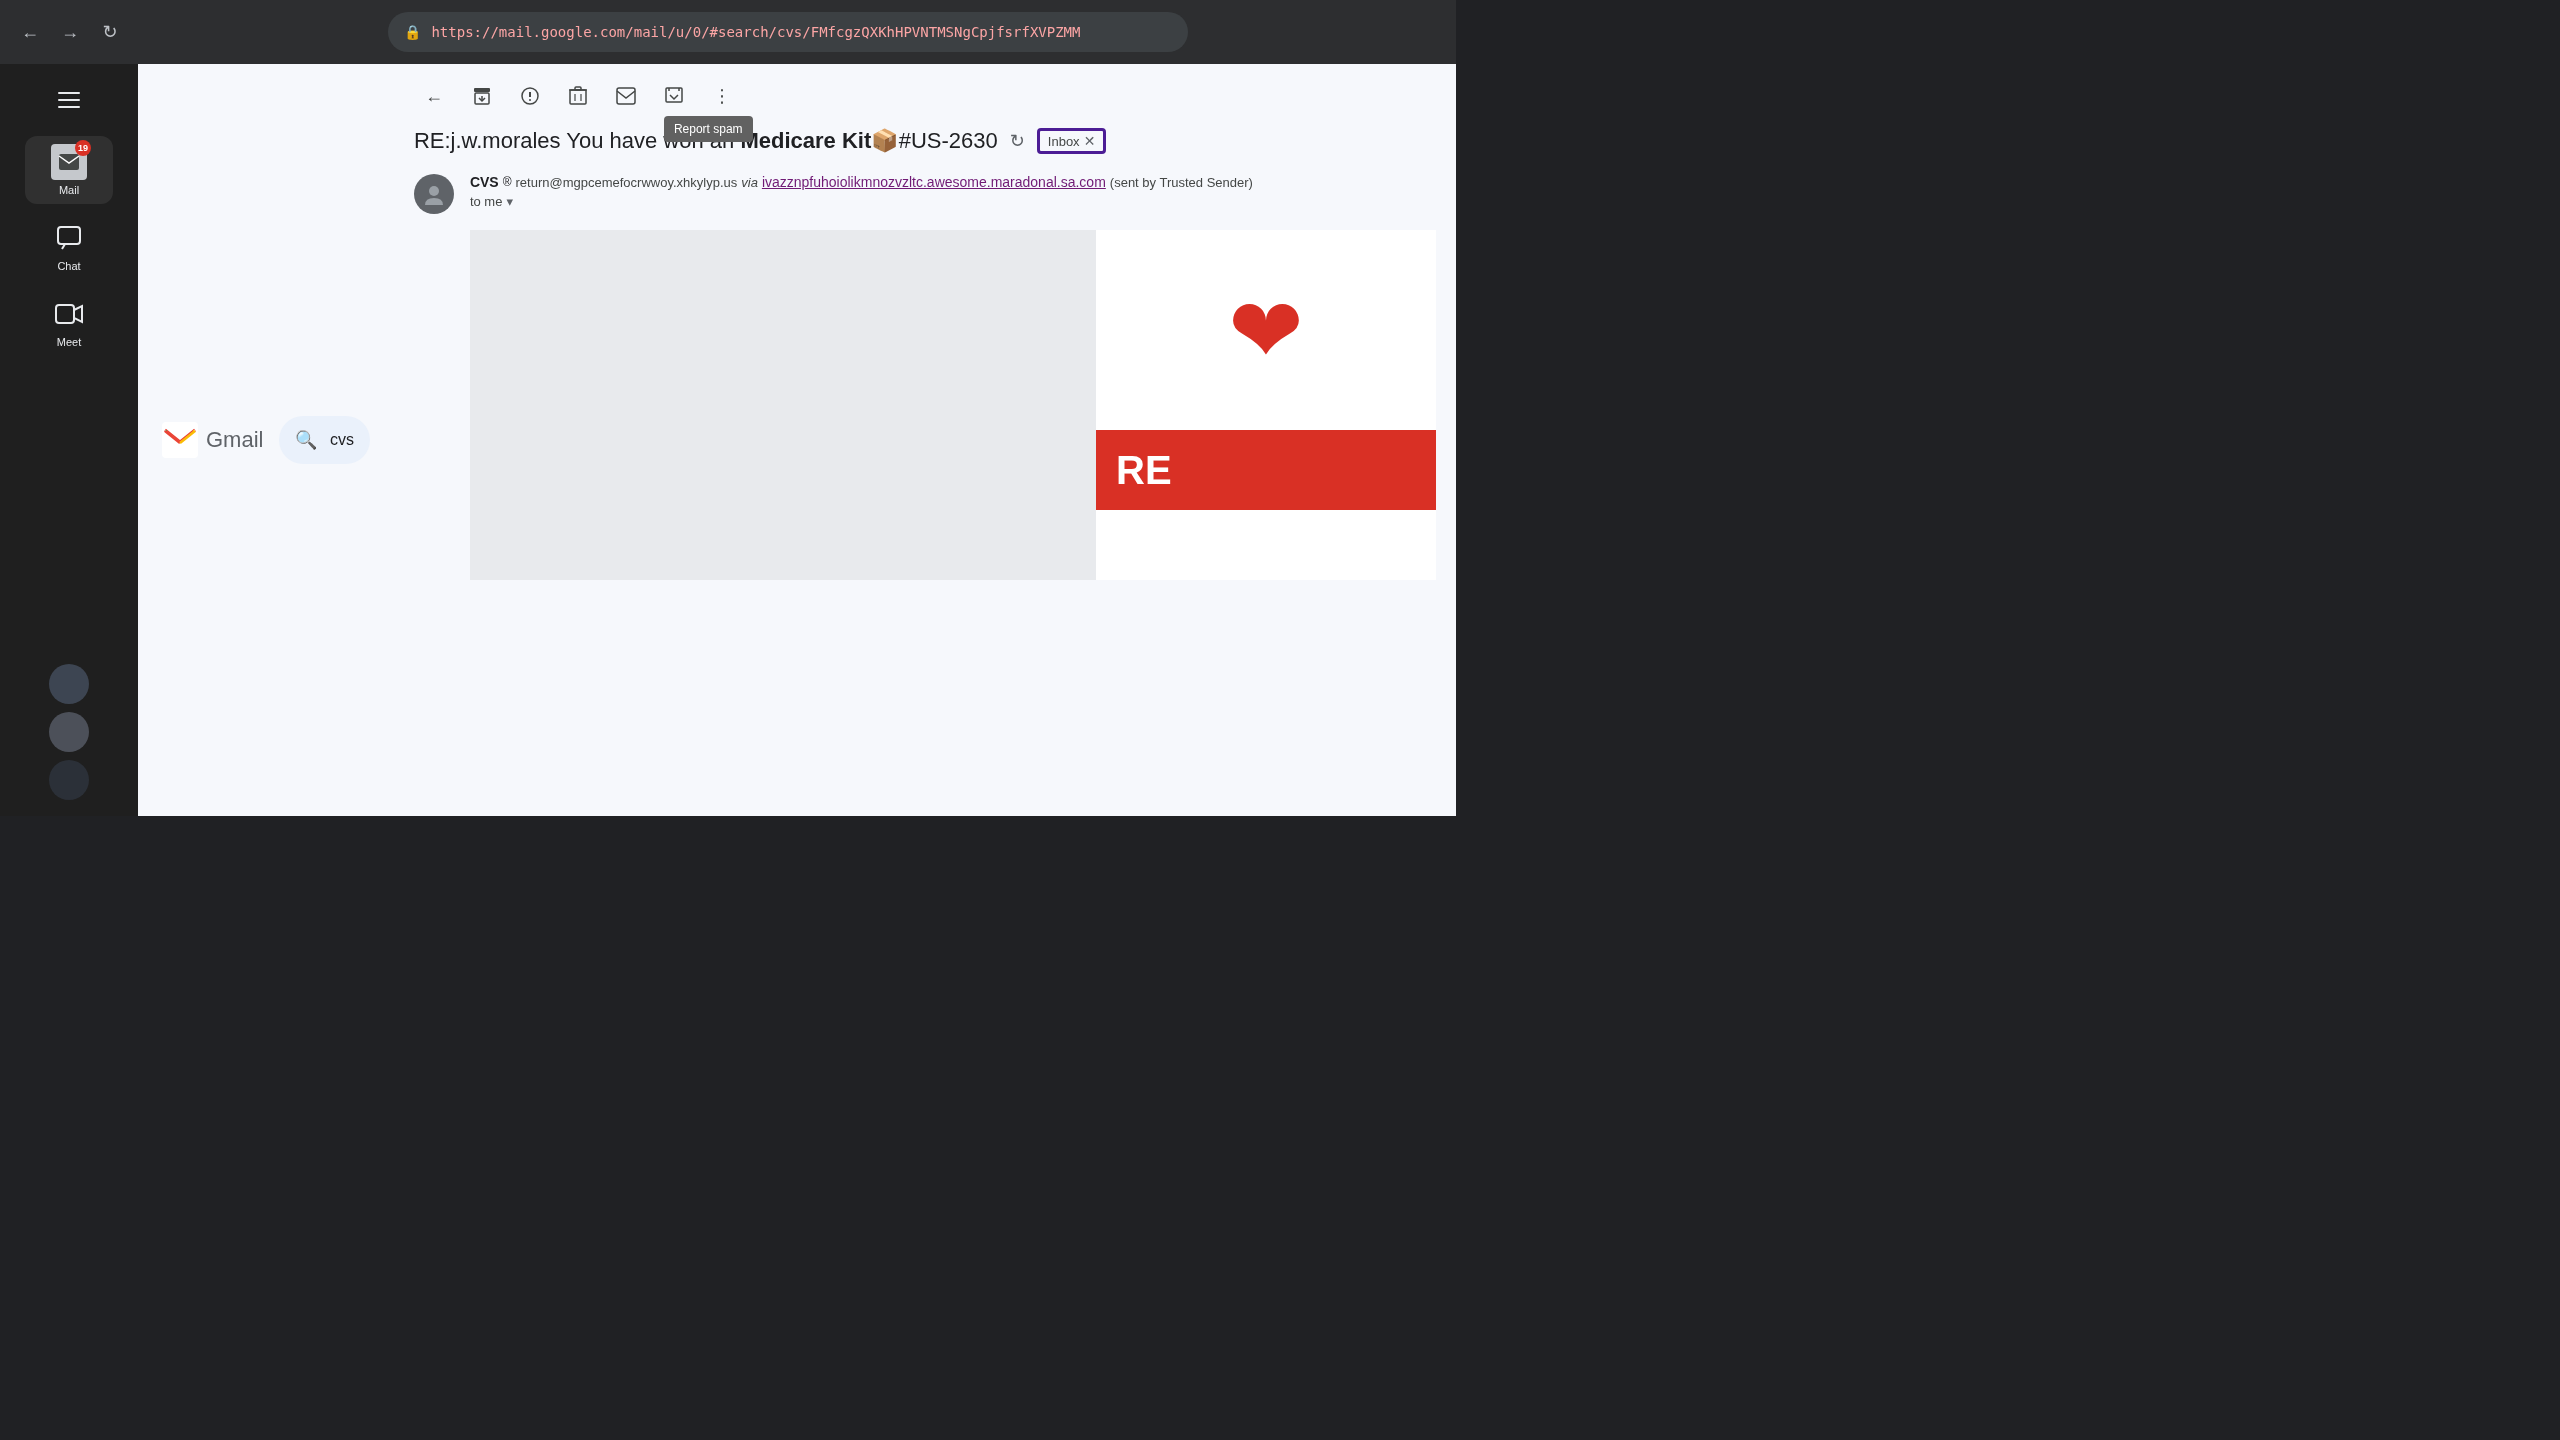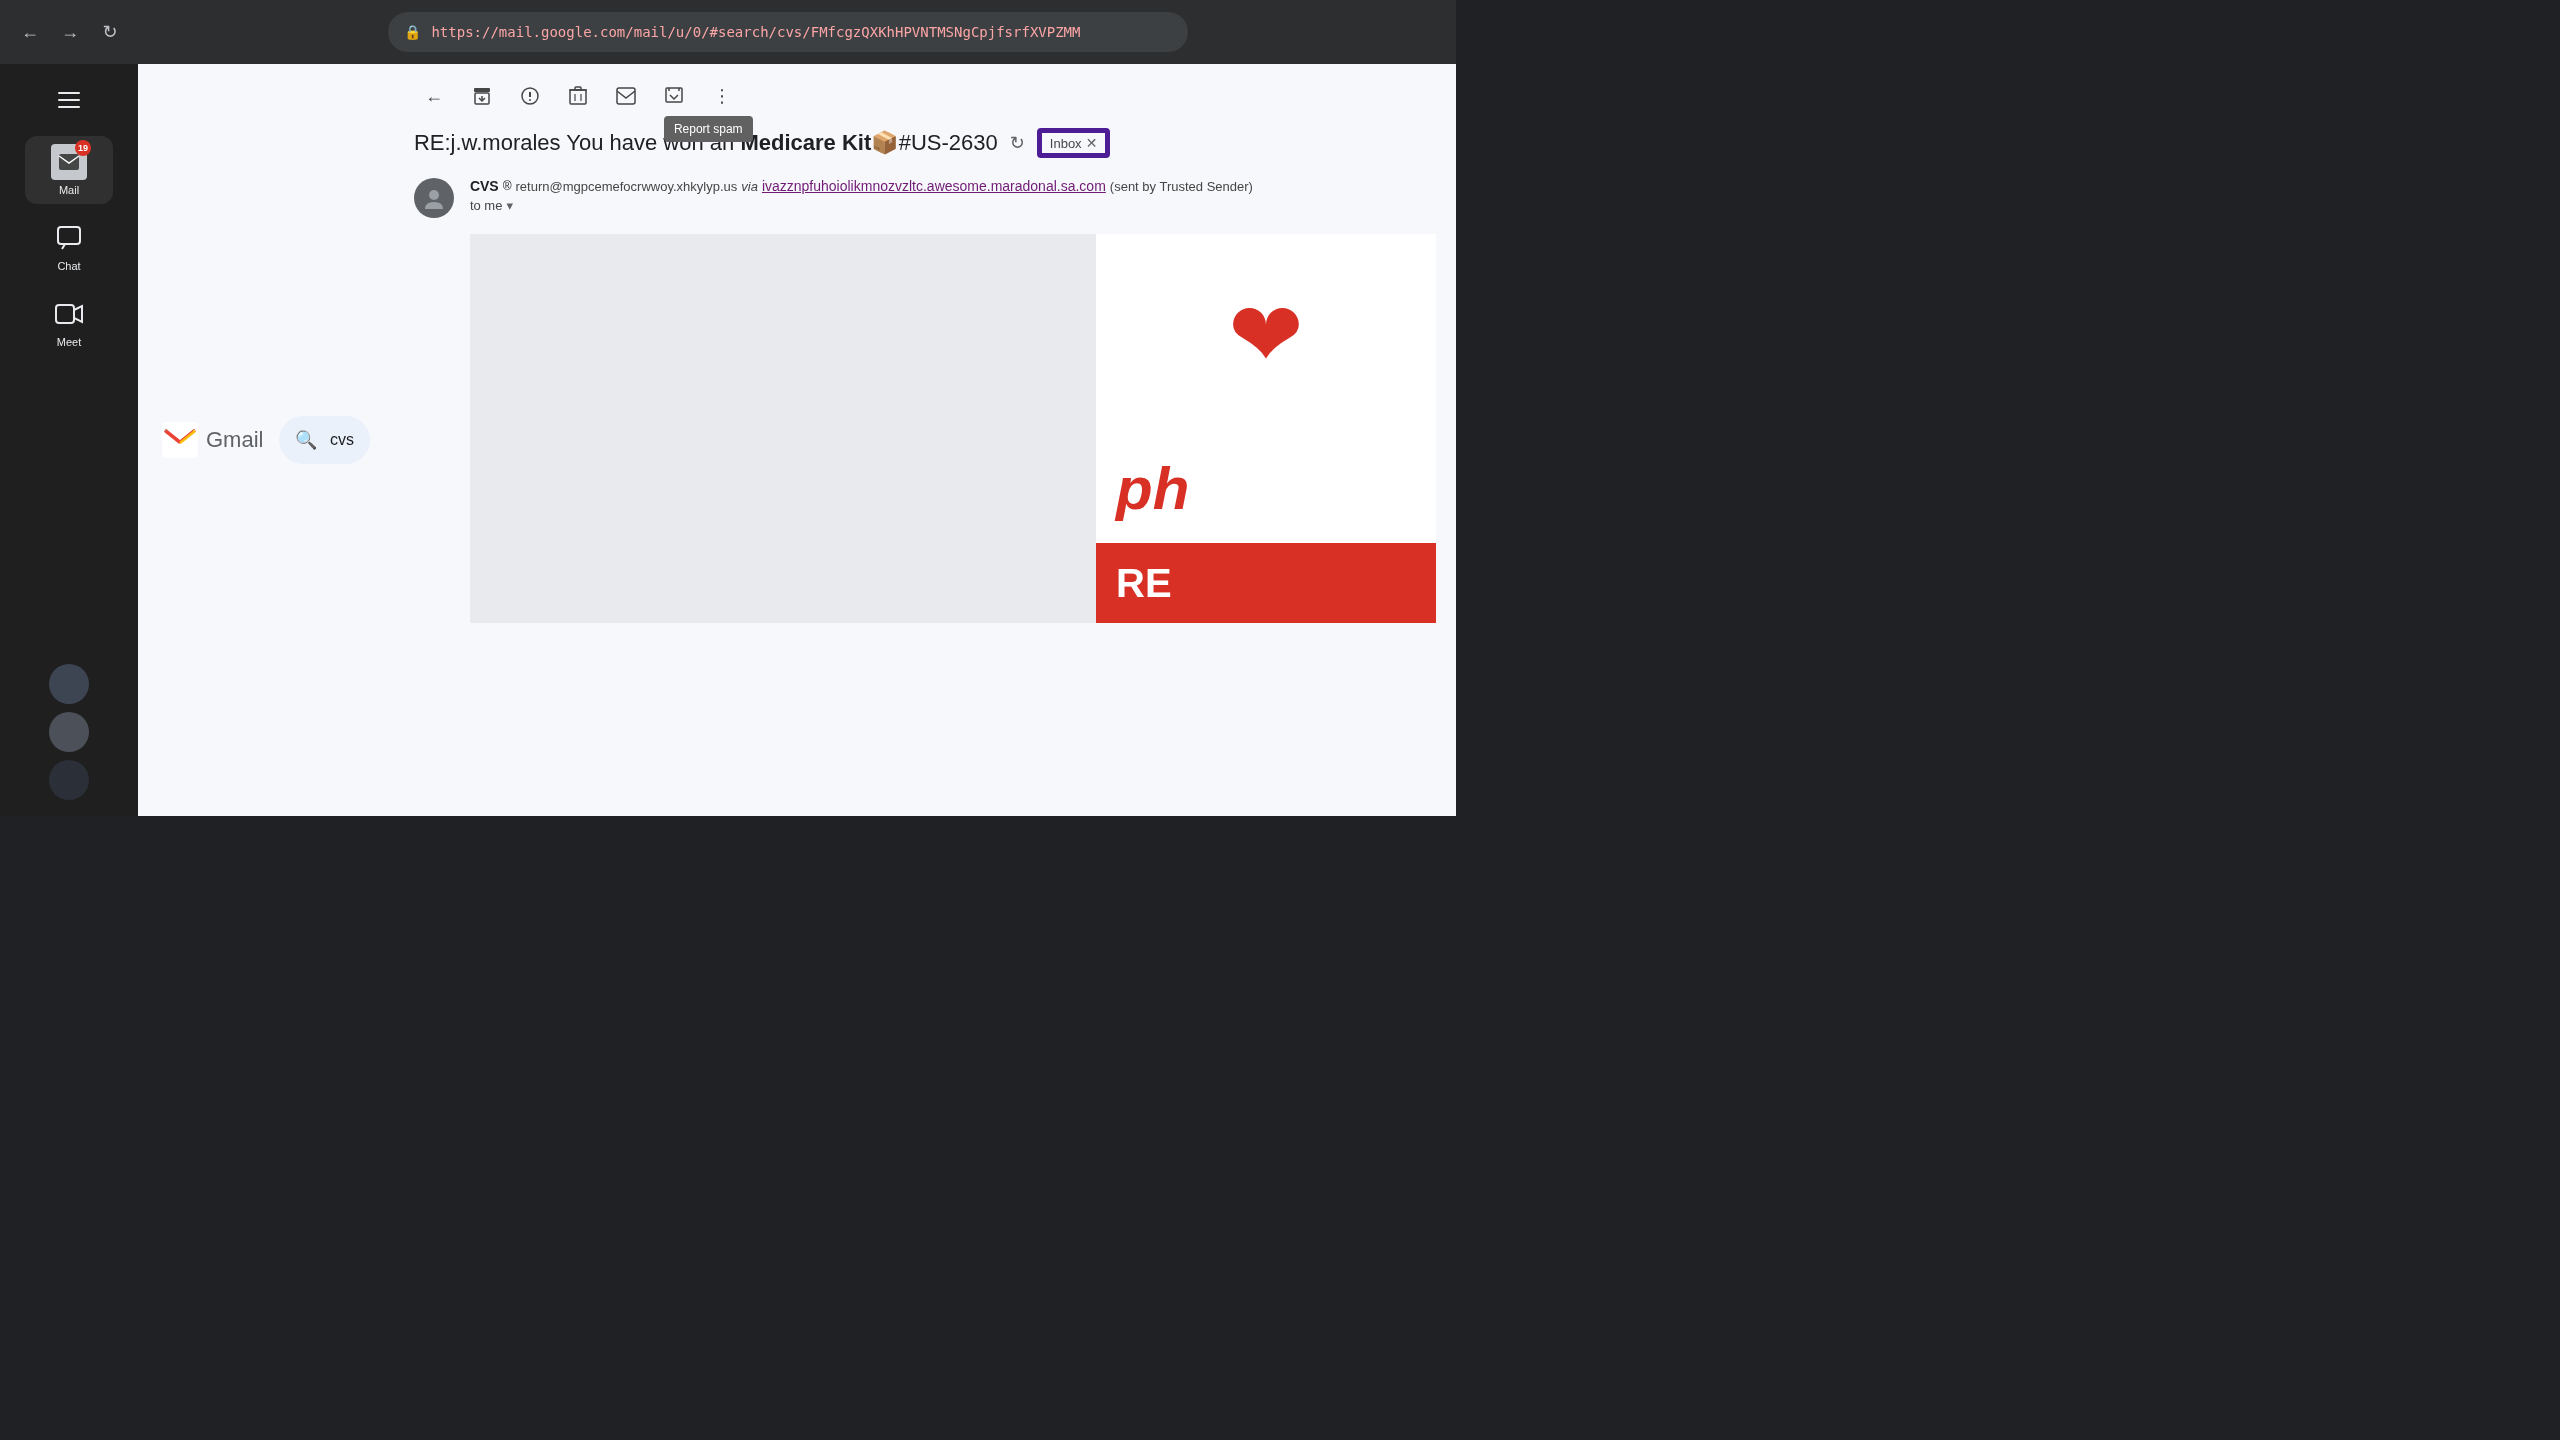--- a/index.html
+++ b/index.html
@@ -274,21 +274,21 @@
       align-items: center;
       gap: 12px;
       flex-wrap: wrap;
     }
     .email-subject-text { font-weight: 400; }
     .email-subject-bold { font-weight: 700; }
     .inbox-badge {
       display: inline-flex;
       align-items: center;
       gap: 4px;
-      border: 5px solid #4c1d95;
+      border: 3px solid #4c1d95;
       border-radius: 4px;
       padding: 2px 8px;
       font-size: 13px;
       color: #444746;
     }
     .inbox-x {
       cursor: pointer;
       color: #5f6368;
       font-size: 14px;
     }
@@ -569,23 +569,20 @@
             </div>
           </div>
         </div>
 
         <div class="email-body">
           <div class="email-body-left"></div>
           <div class="email-body-right">
             <div class="heart-section">
               <span class="heart-icon">❤</span>
             </div>
-            <div class="ph-section">
-              <span class="ph-text">ph</span>
-            </div>
             <div class="re-section">
               <span class="re-text">RE</span>
             </div>
           </div>
         </div>
 
       </div>
     </div>
   </div>
 </div>

